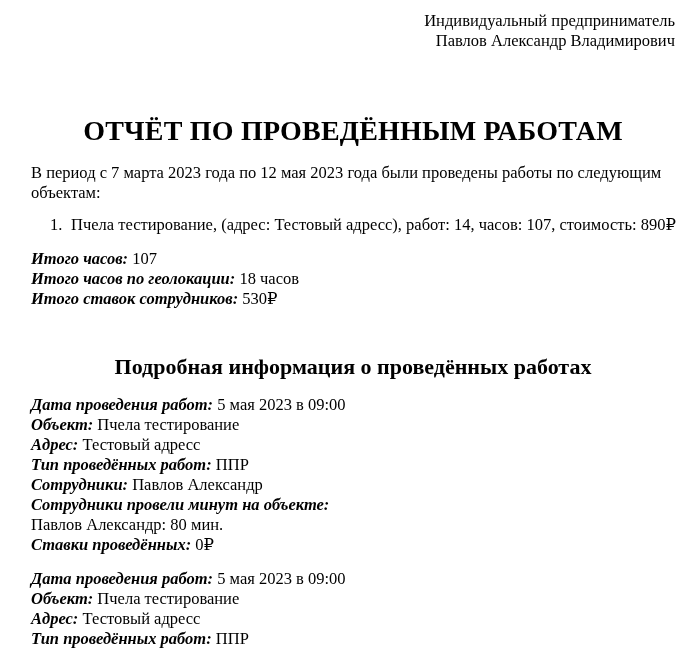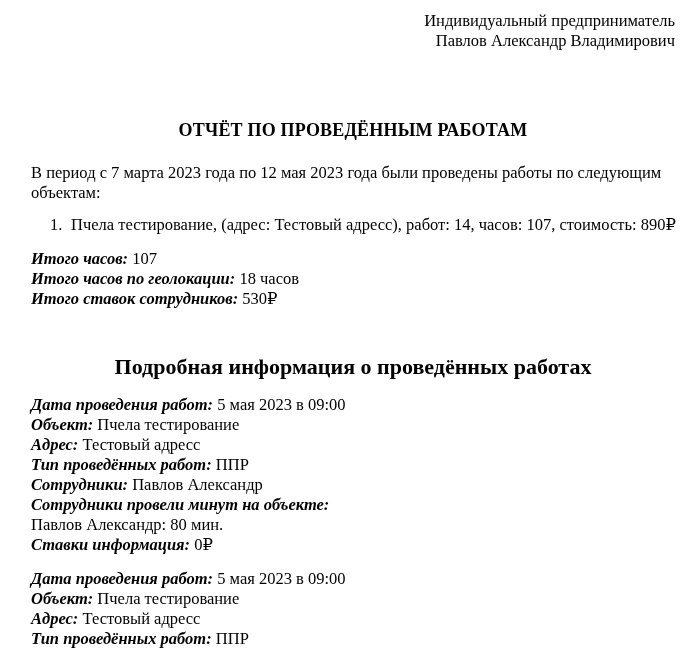--- a/index.html
+++ b/index.html
@@ -18,21 +18,21 @@
     height: 533px;
     padding: 11px 24px 0 31px;
   }
   .header {
     text-align: right;
     line-height: 20px;
   }
   .title {
     margin: 66px 0 0 0;
     text-align: center;
-    font-size: 18px;
+    font-size: 28px;
     line-height: 27px;
     font-weight: 700;
     letter-spacing: 0.2px;
   }
   .intro {
     margin: 19px 0 12px 0;
     line-height: 20px;
   }
   .objects { margin-top: 8px; }
   .object-row {
@@ -82,21 +82,21 @@
 
   <div class="entries">
       <div class="entry">
         <div class="line"><span class="bold">Дата проведения работ:</span> <span>5 мая 2023 в 09:00</span></div>
         <div class="line"><span class="bold">Объект:</span> <span>Пчела тестирование</span></div>
         <div class="line"><span class="bold">Адрес:</span> <span>Тестовый адресс</span></div>
         <div class="line"><span class="bold">Тип проведённых работ:</span> <span>ППР</span></div>
         <div class="line"><span class="bold">Сотрудники:</span> <span>Павлов Александр</span></div>
         <div class="line"><span class="bold">Сотрудники провели минут на объекте:</span></div>
         <div class="line"><span>Павлов Александр: 80 мин.</span></div>
-        <div class="line"><span class="bold">Ставки информация:</span> <span>0₽</span></div>
+        <div class="line"><span class="bold">Ставки проведённых:</span> <span>0₽</span></div>
       </div>
       <div class="entry">
         <div class="line"><span class="bold">Дата проведения работ:</span> <span>5 мая 2023 в 09:00</span></div>
         <div class="line"><span class="bold">Объект:</span> <span>Пчела тестирование</span></div>
         <div class="line"><span class="bold">Адрес:</span> <span>Тестовый адресс</span></div>
         <div class="line"><span class="bold">Тип проведённых работ:</span> <span>ППР</span></div>
       </div>
     </div>
 
 </div>

